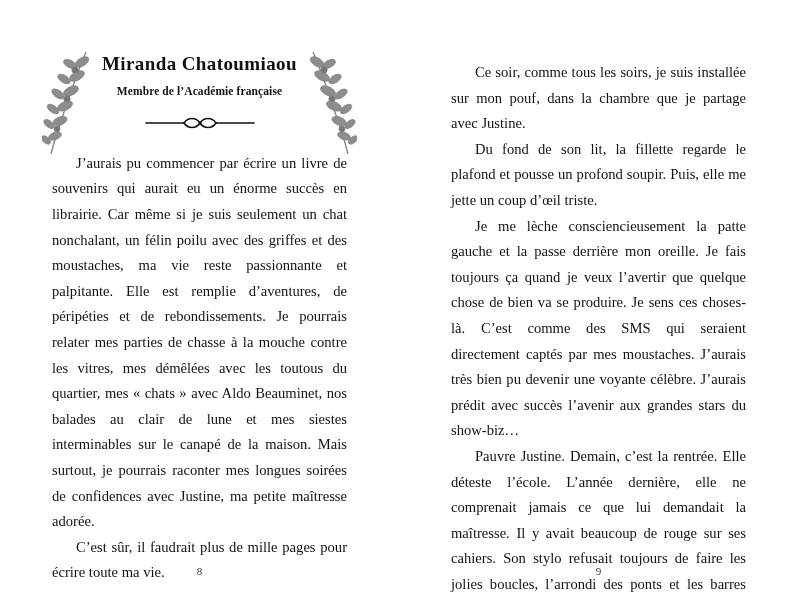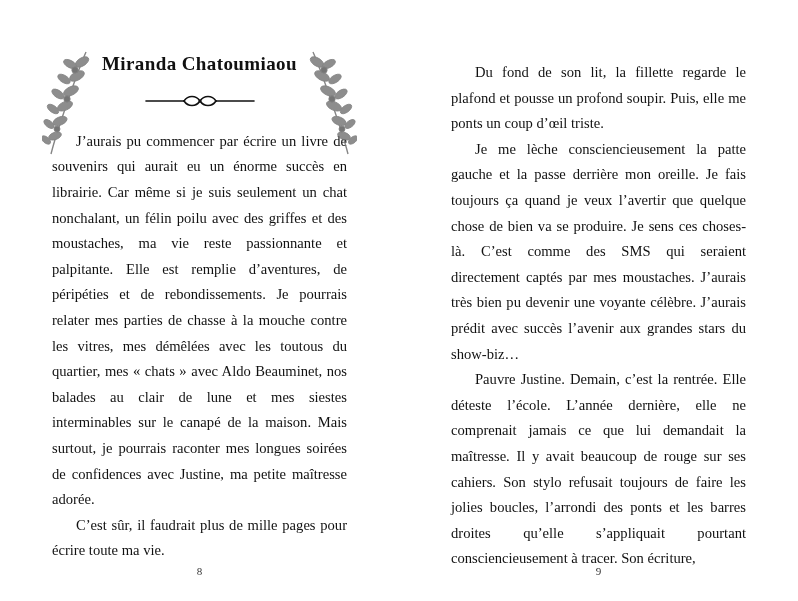--- a/index.html
+++ b/index.html
@@ -155,20 +155,21 @@
           <ellipse cx="7" cy="76" rx="6" ry="3.2" transform="rotate(38 7 76)"></ellipse>
           <ellipse cx="13" cy="88" rx="6.6" ry="3.6" transform="rotate(-20 13 88)"></ellipse>
           <ellipse cx="4" cy="92" rx="5.4" ry="3" transform="rotate(40 4 92)"></ellipse>
           <circle cx="33" cy="22" r="3.2" fill="#5d5d5d"></circle>
           <circle cx="25" cy="51" r="3.2" fill="#5d5d5d"></circle>
           <circle cx="15" cy="81" r="3" fill="#5d5d5d"></circle>
         </g>
       </svg>
 
       <h1 class="book-title">Miranda Chatoumiaou</h1>
+      <div class="book-membership">Membre de l’Académie française</div>
     </div>
 
     <svg class="divider" viewBox="0 0 120 20" aria-hidden="true">
       <g stroke="#111" fill="none" stroke-width="1.6" stroke-linecap="round">
         <path d="M6 10 H44"></path>
         <path d="M76 10 H114"></path>
         <path d="M44 10 C48 4, 56 4, 60 10 C64 16, 72 16, 76 10"></path>
         <path d="M44 10 C48 16, 56 16, 60 10 C64 4, 72 4, 76 10"></path>
       </g>
       <circle cx="60" cy="10" r="1.6" fill="#111"></circle>
@@ -177,21 +178,22 @@
     <div class="body-text">
       <p>J’aurais pu commencer par écrire un livre de souvenirs qui aurait eu un énorme succès en librairie. Car même si je suis seulement un chat nonchalant, un félin poilu avec des griffes et des moustaches, ma vie reste passionnante et palpitante. Elle est remplie d’aventures, de péripéties et de rebondissements. Je pourrais relater mes parties de chasse à la mouche contre les vitres, mes démêlées avec les toutous du quartier, mes « chats » avec Aldo Beauminet, nos balades au clair de lune et mes siestes interminables sur le canapé de la maison. Mais surtout, je pourrais raconter mes longues soirées de confidences avec Justine, ma petite maîtresse adorée.</p>
       <p>C’est sûr, il faudrait plus de mille pages pour écrire toute ma vie.</p>
     </div>
 
     <div class="folio">8</div>
   </div>
 
   <div class="page page-right">
     <div class="body-text">
-      <p>Du fond de son lit, la fillette regarde le plafond et pousse un profond soupir. Puis, elle me ponts un coup d’œil triste.</p>
+      <p>Ce soir, comme tous les soirs, je suis installée sur mon pouf, dans la chambre que je partage avec Justine.</p>
+      <p>Du fond de son lit, la fillette regarde le plafond et pousse un profond soupir. Puis, elle me jette un coup d’œil triste.</p>
       <p>Je me lèche consciencieusement la patte gauche et la passe derrière mon oreille. Je fais toujours ça quand je veux l’avertir que quelque chose de bien va se produire. Je sens ces choses-là. C’est comme des SMS qui seraient directement captés par mes moustaches. J’aurais très bien pu devenir une voyante célèbre. J’aurais prédit avec succès l’avenir aux grandes stars du show-biz…</p>
       <p>Pauvre Justine. Demain, c’est la rentrée. Elle déteste l’école. L’année dernière, elle ne comprenait jamais ce que lui demandait la maîtresse. Il y avait beaucoup de rouge sur ses cahiers. Son stylo refusait toujours de faire les jolies boucles, l’arrondi des ponts et les barres droites qu’elle s’appliquait pourtant consciencieusement à tracer. Son écriture,</p>
     </div>
 
     <div class="folio">9</div>
   </div>
 
   <div class="gutter"></div>
 </div>
 

